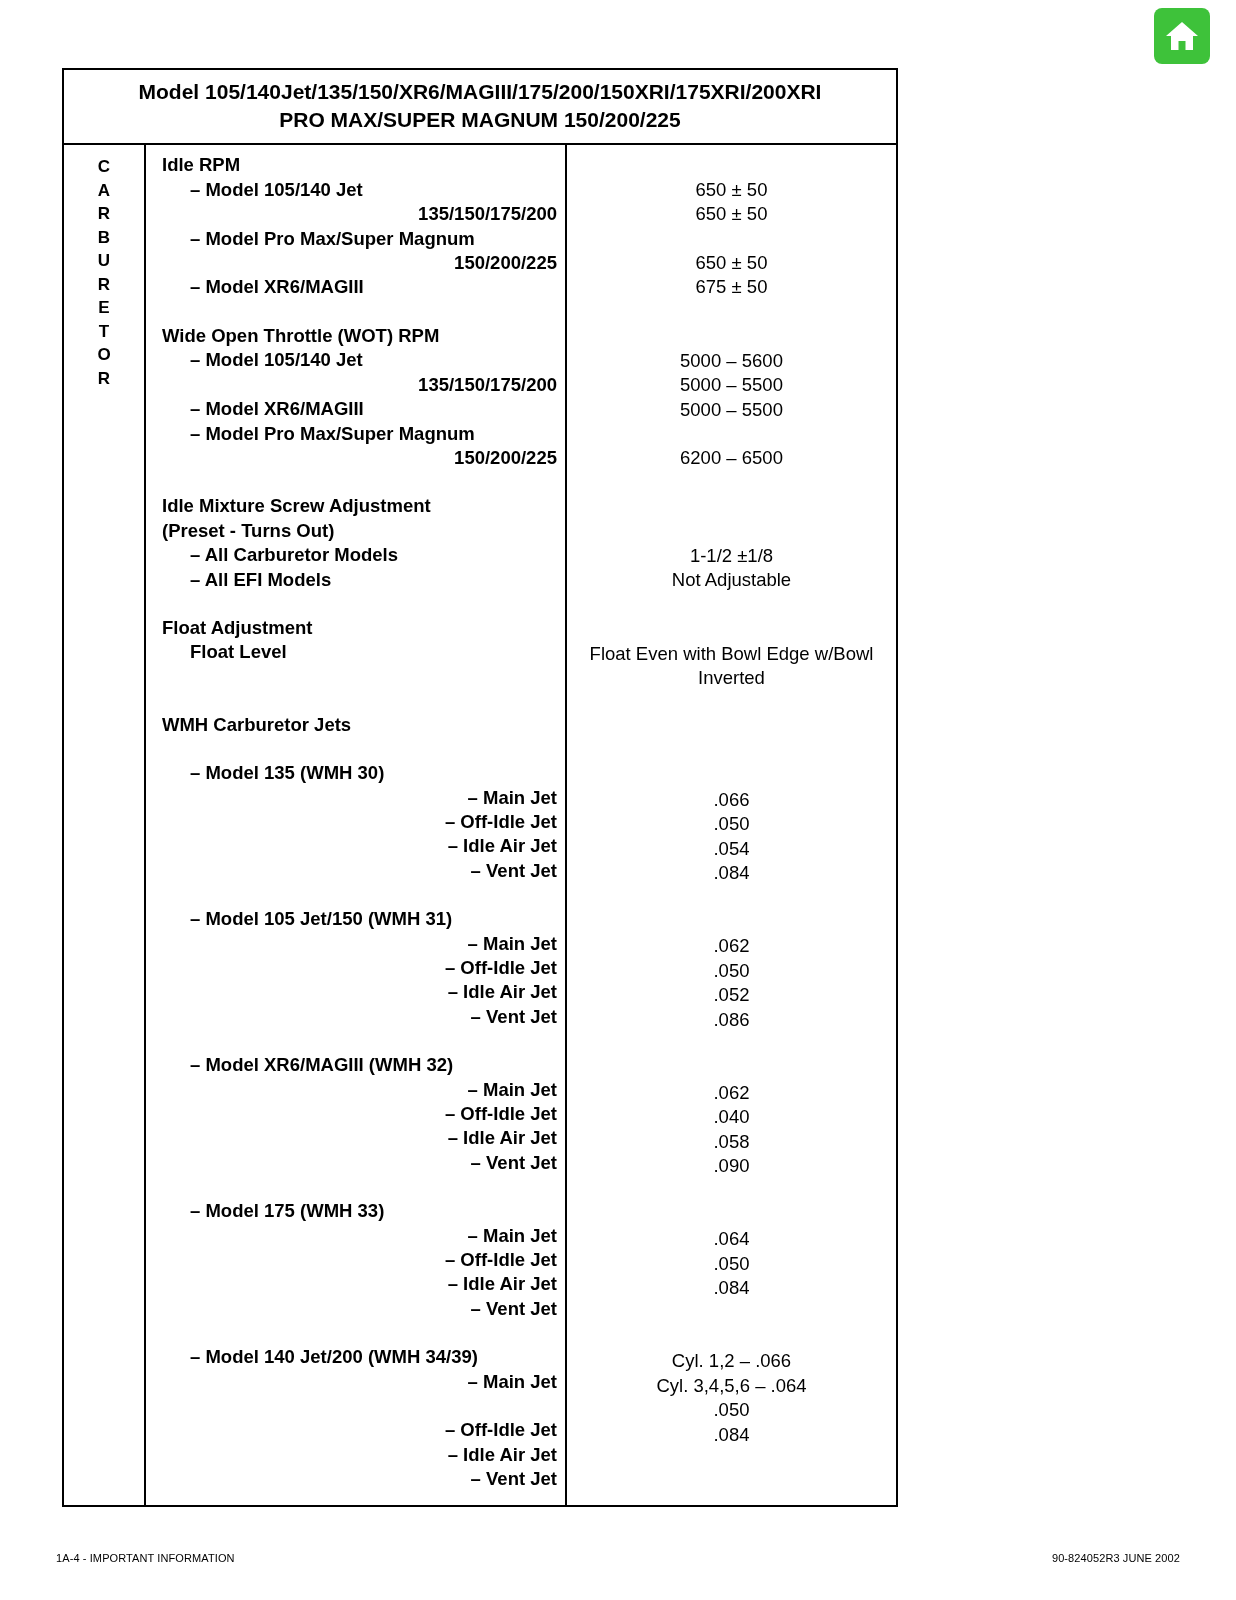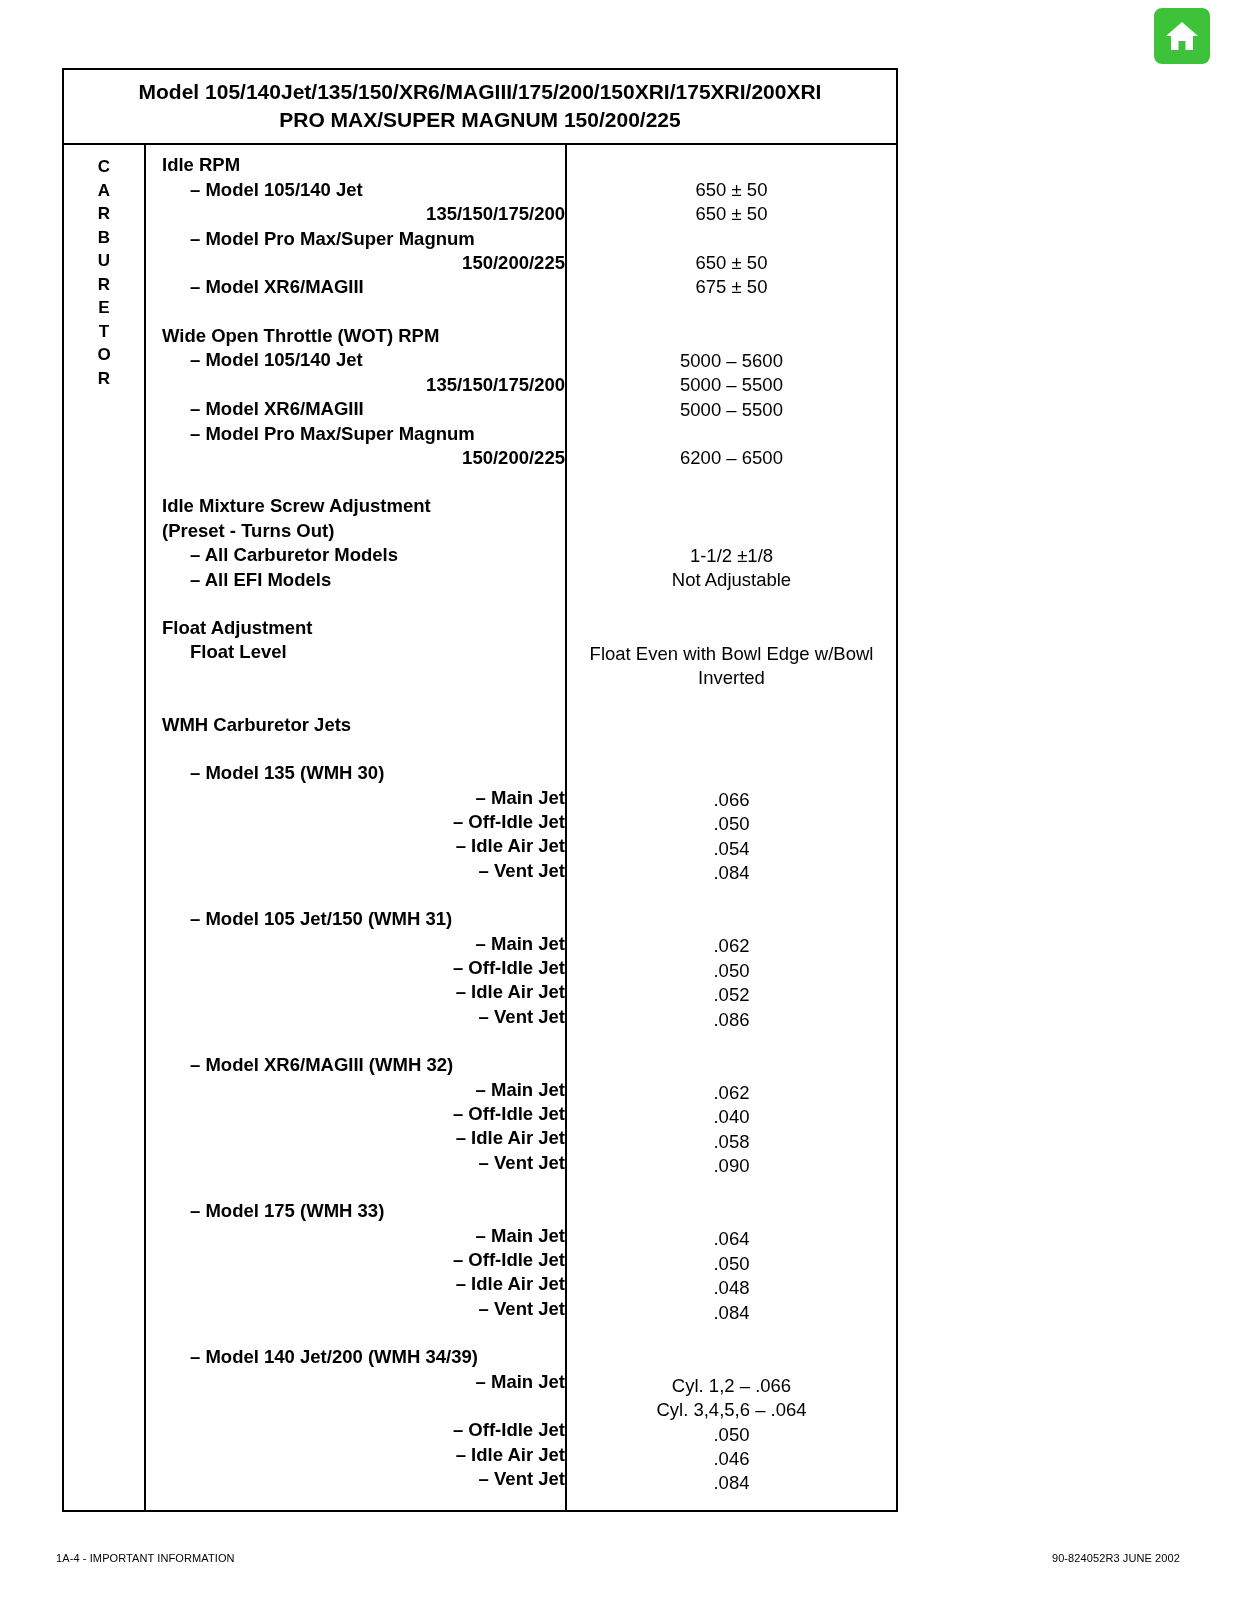--- a/index.html
+++ b/index.html
@@ -65,21 +65,21 @@
   .vert-letters {
     font-weight: bold;
     font-size: 17px;
     line-height: 1.38;
     text-align: center;
   }
   .col-left {
     width: 421px;
     border-right: 2px solid #000;
     box-sizing: border-box;
-    padding: 8px 0 14px 16px;
+    padding: 8px 8px 14px 16px;
   }
   .col-right {
     flex: 1;
     box-sizing: border-box;
     padding: 8px 10px 14px 10px;
     text-align: center;
   }
 
   
   .ln {
@@ -243,28 +243,26 @@
         <div class="rv">&nbsp;</div>
         <div class="rv">&nbsp;</div>
         <div class="rv">.062</div>
         <div class="rv">.040</div>
         <div class="rv">.058</div>
         <div class="rv">.090</div>
         <div class="rv">&nbsp;</div>
         <div class="rv">&nbsp;</div>
         <div class="rv">.064</div>
         <div class="rv">.050</div>
-        <div class="rv">.048</div>
         <div class="rv">.084</div>
         <div class="rv">&nbsp;</div>
         <div class="rv">&nbsp;</div>
         <div class="rv">Cyl. 1,2 – .066</div>
         <div class="rv">Cyl. 3,4,5,6 – .064</div>
         <div class="rv">.050</div>
-        <div class="rv">.046</div>
         <div class="rv">.084</div>
       </div>
   </div>
 
 </div>
 
 <div class="footer">
   <div class="fl">1A-4 - IMPORTANT INFORMATION</div>
   <div class="fr">90-824052R3   JUNE 2002</div>
 </div>

